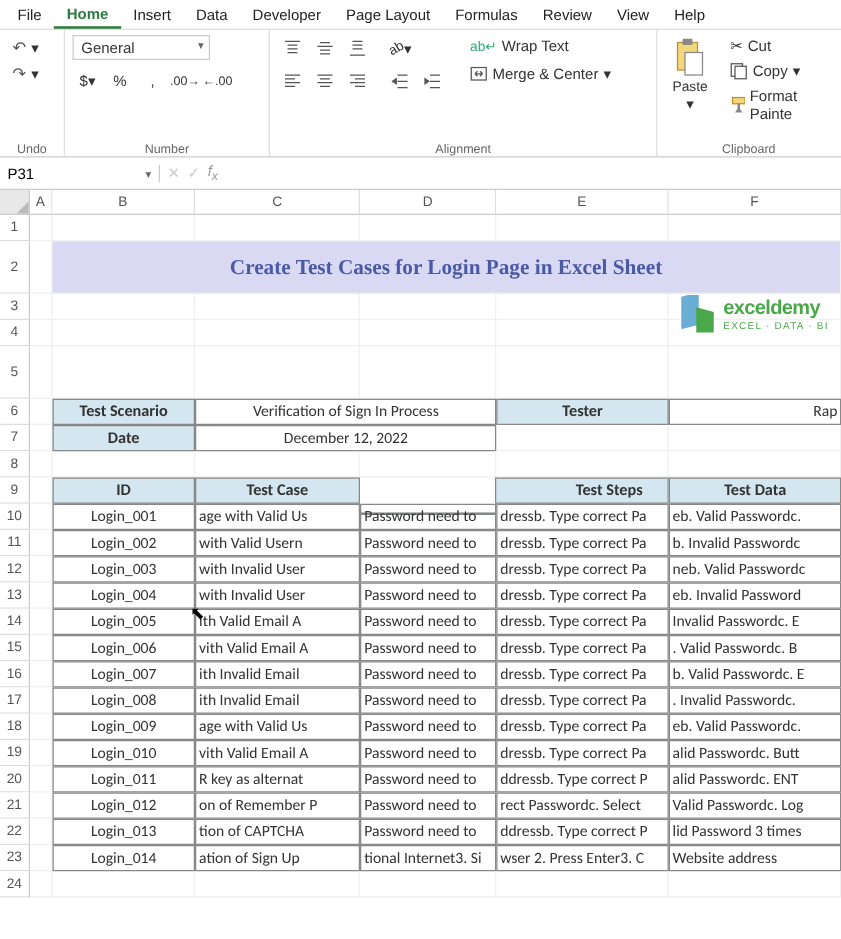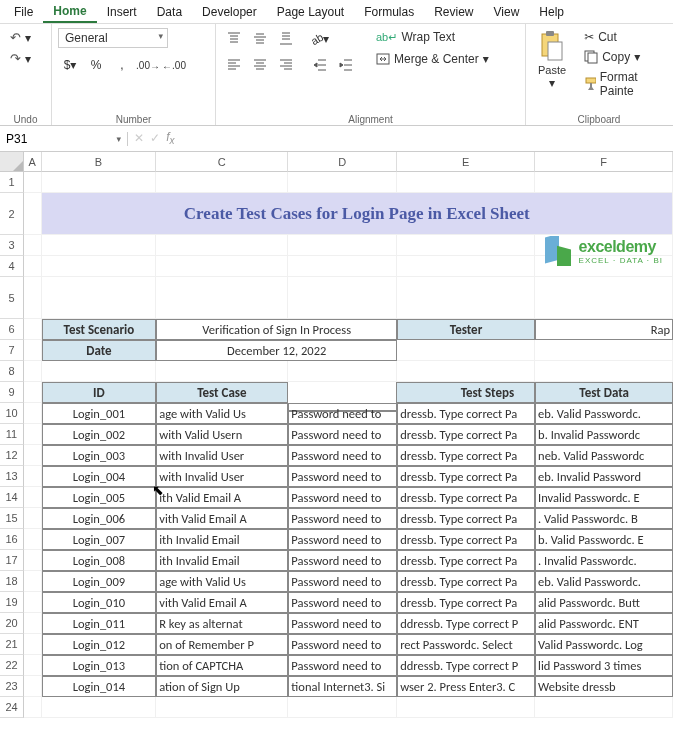--- a/index.html
+++ b/index.html
@@ -456,21 +456,21 @@
           <div class="cell cD data-cell" style="width: 112px;">Password need to</div>
           <div class="cell cE data-cell" style="width: 142px;">ddressb. Type correct P</div>
           <div class="cell cF data-cell" style="width: 142px;">lid Password 3 times</div>
         </div>
         <div class="row">
           <div class="cell cA" style="width: 18px;"></div>
           <div class="cell cB data-cell id-cell" style="width: 118px;">Login_014</div>
           <div class="cell cC data-cell" style="width: 136px;">ation of Sign Up</div>
           <div class="cell cD data-cell" style="width: 112px;">tional Internet3. Si</div>
           <div class="cell cE data-cell" style="width: 142px;">wser 2. Press Enter3. C</div>
-          <div class="cell cF data-cell" style="width: 142px;">Website dressb</div>
+          <div class="cell cF data-cell" style="width: 142px;">Website address</div>
         </div>
         <div class="row">
           <div class="cell cA" style="width: 18px;"></div>
           <div class="cell cB" style="width: 118px;"></div>
           <div class="cell cC" style="width: 136px;"></div>
           <div class="cell cD" style="width: 112px;"></div>
           <div class="cell cE" style="width: 142px;"></div>
           <div class="cell cF" style="width: 142px;"></div>
         </div>
       </div>

